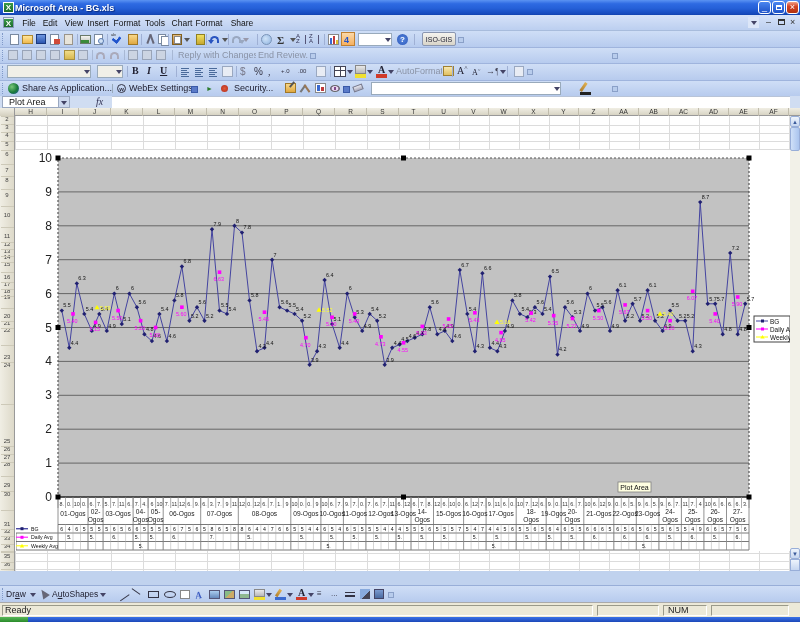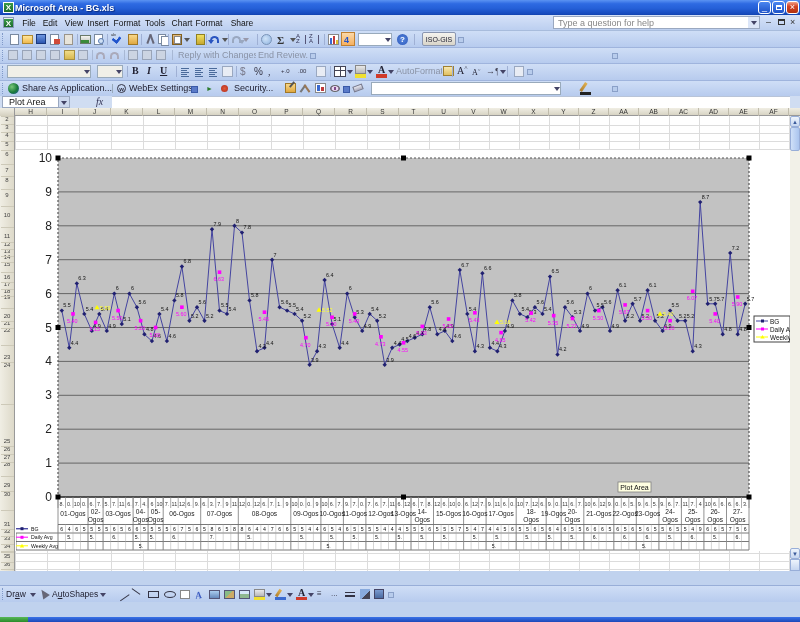--- a/index.html
+++ b/index.html
@@ -40,21 +40,20 @@
  <i style="left:3px;top:2px;width:11px;height:11px;background:linear-gradient(#e8f0e8 15%,#3a9a4a 15%,#1a6a2a);border:1px solid #89b;color:#fff;font:bold 8px/11px 'Liberation Sans';text-align:center">X</i>
  <span style="position:absolute;left:9px;top:3px;width:40px;text-align:center">File</span>
 <span style="position:absolute;left:30px;top:3px;width:40px;text-align:center">Edit</span>
 <span style="position:absolute;left:54px;top:3px;width:40px;text-align:center">View</span>
 <span style="position:absolute;left:78px;top:3px;width:40px;text-align:center">Insert</span>
 <span style="position:absolute;left:107px;top:3px;width:40px;text-align:center">Format</span>
 <span style="position:absolute;left:135px;top:3px;width:40px;text-align:center">Tools</span>
 <span style="position:absolute;left:162px;top:3px;width:40px;text-align:center">Chart</span>
 <span style="position:absolute;left:189px;top:3px;width:40px;text-align:center">Format</span>
 <span style="position:absolute;left:222px;top:3px;width:40px;text-align:center">Share</span>
- <i style="left:553px;top:1px;width:207px;height:13px;background:#fff;border:1px solid #9aa8c0;color:#888;font-size:9px;line-height:12px;padding-left:4px">Type a question for help</i>
  <i style="left:748px;top:2px;width:11px;height:11px;background:#dce6f8"></i>
  <i style="left:751px;top:6px;width:0;height:0;border-left:3px solid transparent;border-right:3px solid transparent;border-top:4px solid #446"></i>
  <i style="left:766px;top:2px;width:10px;height:11px;color:#333;font-size:9px">–</i>
  <i style="left:778px;top:4px;width:7px;height:6px;background:none;border:1px solid #333;border-top-width:2px"></i>
  <i style="left:790px;top:2px;width:10px;height:11px;color:#333;font-size:9px">×</i>
 </div>
 
 <div class="trow" style="top:31px;height:16px">
       <span class="grip"></span>
     </div>
@@ -1209,17 +1208,25 @@
 <i style="left:308px;top:593px;width:0px;height:0px;background:none;border-left:3px solid transparent;border-right:3px solid transparent;border-top:4px solid #446"></i>
 <i style="left:317px;top:590px;width:12px;height:8px;background:none;color:#334;font:bold 8px/8px 'Liberation Sans';">≡</i>
 <i style="left:331px;top:590px;width:12px;height:8px;background:none;color:#334;font:8px/8px 'Liberation Sans';">...</i>
 <i style="left:345px;top:592px;width:10px;height:0px;background:none;border-top:1px solid #334"></i>
 <i style="left:345px;top:595px;width:10px;height:0px;background:none;border-top:2px solid #334"></i>
 <i style="left:360px;top:589px;width:10px;height:10px;background:linear-gradient(135deg,#88aadd 60%,#445 60%)"></i>
 <i style="left:374px;top:589px;width:10px;height:10px;background:linear-gradient(#7a9ad0,#4a6aa0);border:1px solid #446"></i>
 <i style="left:388px;top:592px;width:6px;height:6px;background:#b8ccec;border:1px solid #8aa0c8"></i>
 </div>
 
+<div id="status">
+ <span style="position:absolute;left:5px;top:2px">Ready</span>
+ <span style="position:absolute;left:668px;top:2px">NUM</span>
+ <div class="sp" style="left:597px;width:62px"></div>
+<div class="sp" style="left:663px;width:44px"></div>
+<div class="sp" style="left:711px;width:78px"></div>
+<div class="sp" style="left:2px;width:591px"></div>
+</div>
 <div id="task">
  <i style="left:0;top:0;width:28px;height:5px;background:linear-gradient(#58b858,#2a8a2a)"></i>
 </div>
 
 </div>
 
 </body></html>

